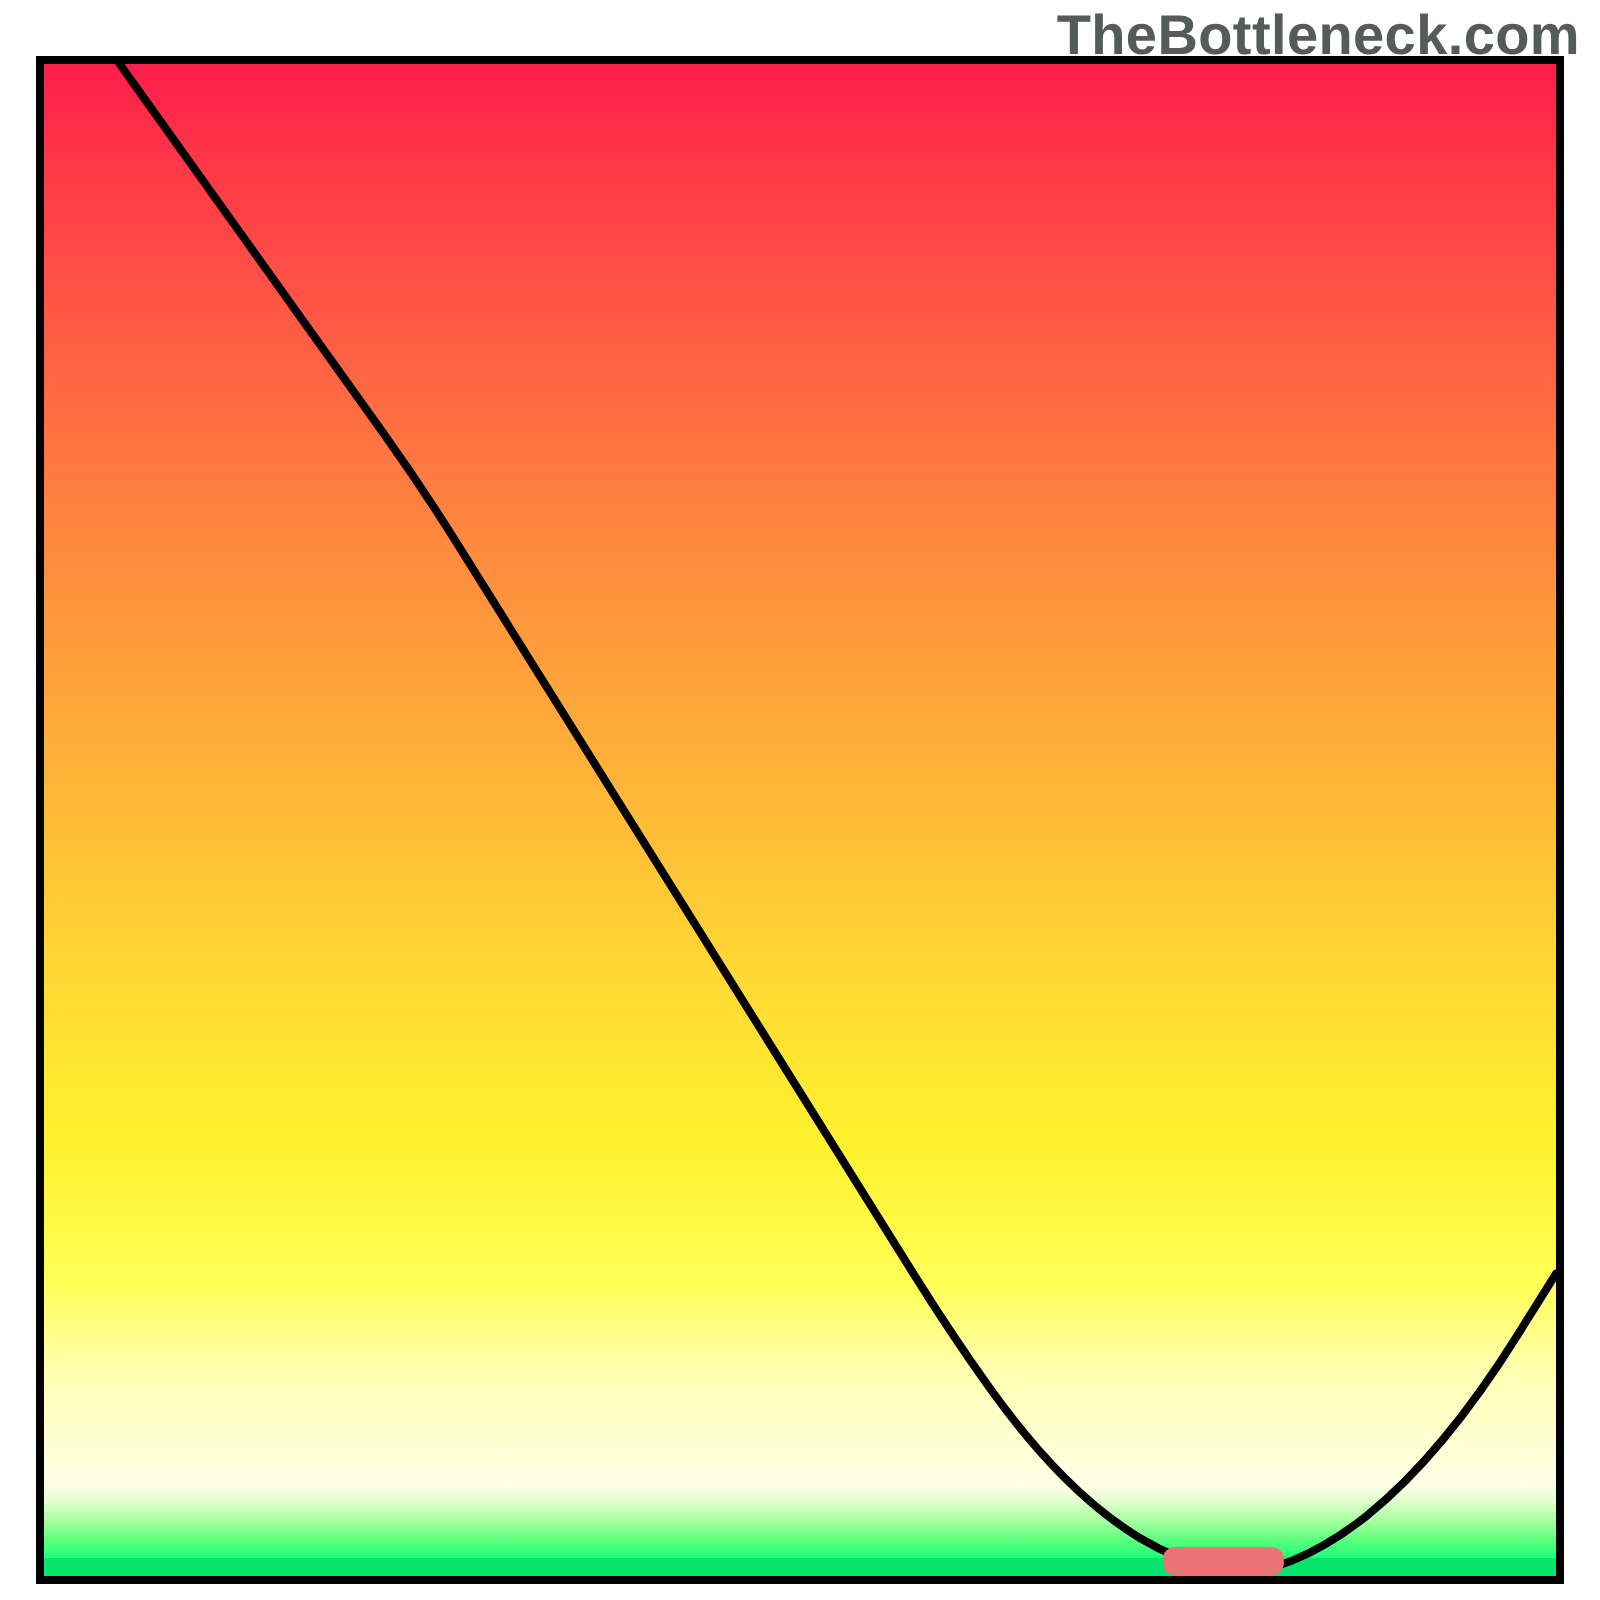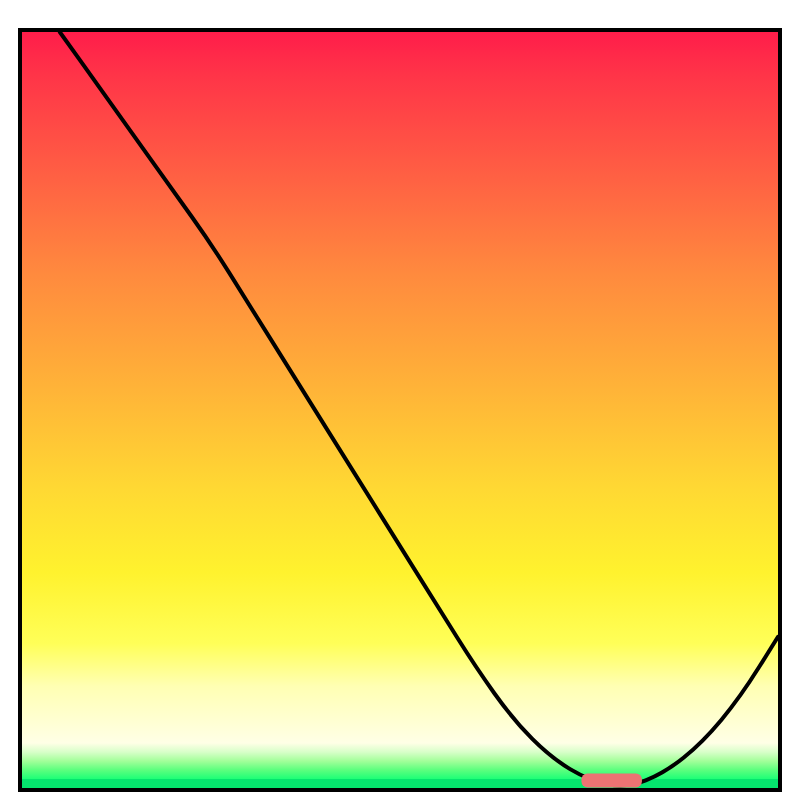--- a/index.html
+++ b/index.html
@@ -95,20 +95,21 @@
   }
   .marker {
     fill: #ec7373;
     stroke: none;
   }
 </style>
 </head>
 <body>
 
 <div class="chart-wrapper">
+  <div class="watermark">TheBottleneck.com</div>
 
   <div class="plot-frame">
     <div class="gradients">
       <div class="grad-main"></div>
       <div class="grad-greenband"></div>
       <div class="grad-bottom"></div>
     </div>
     <svg class="overlay" viewBox="0 0 756 756" preserveAspectRatio="none">
       <path id="curve-path" class="curve" d="M 37.800000000000004 0 Q 37.800000000000004 0 56.7 26.45999999999998 Q 75.60000000000001 52.91999999999996 94.5 79.38 Q 113.39999999999999 105.84000000000003 132.3 132.3 Q 151.20000000000002 158.76 170.10000000000002 185.22000000000003 Q 189 211.68000000000006 207.89999999999998 241.92000000000002 Q 226.79999999999998 272.15999999999997 245.7 302.4 Q 264.59999999999997 332.64 283.5 362.88 Q 302.40000000000003 393.12 321.3 423.36 Q 340.2 453.59999999999997 359.1 483.8399999999999 Q 378 514.0799999999999 396.9 544.3199999999999 Q 415.8 574.56 434.7 604.8 Q 453.59999999999997 635.04 472.5 661.5 Q 491.40000000000003 687.96 510.29999999999995 706.86 Q 529.1999999999999 725.76 548.0999999999999 737.1 Q 567 748.44 585.9000000000001 752.22 Q 604.8000000000001 756 623.7 748.44 Q 642.6 740.88 661.5 725.76 Q 680.4 710.64 699.3 687.96 Q 718.1999999999999 665.28 737.0999999999999 635.04 T 756 604.8"></path>
       <rect id="opt-marker" class="marker" rx="6" ry="6" x="559.4399999999999" y="741.44" width="60.48000000000002" height="14"></rect>

